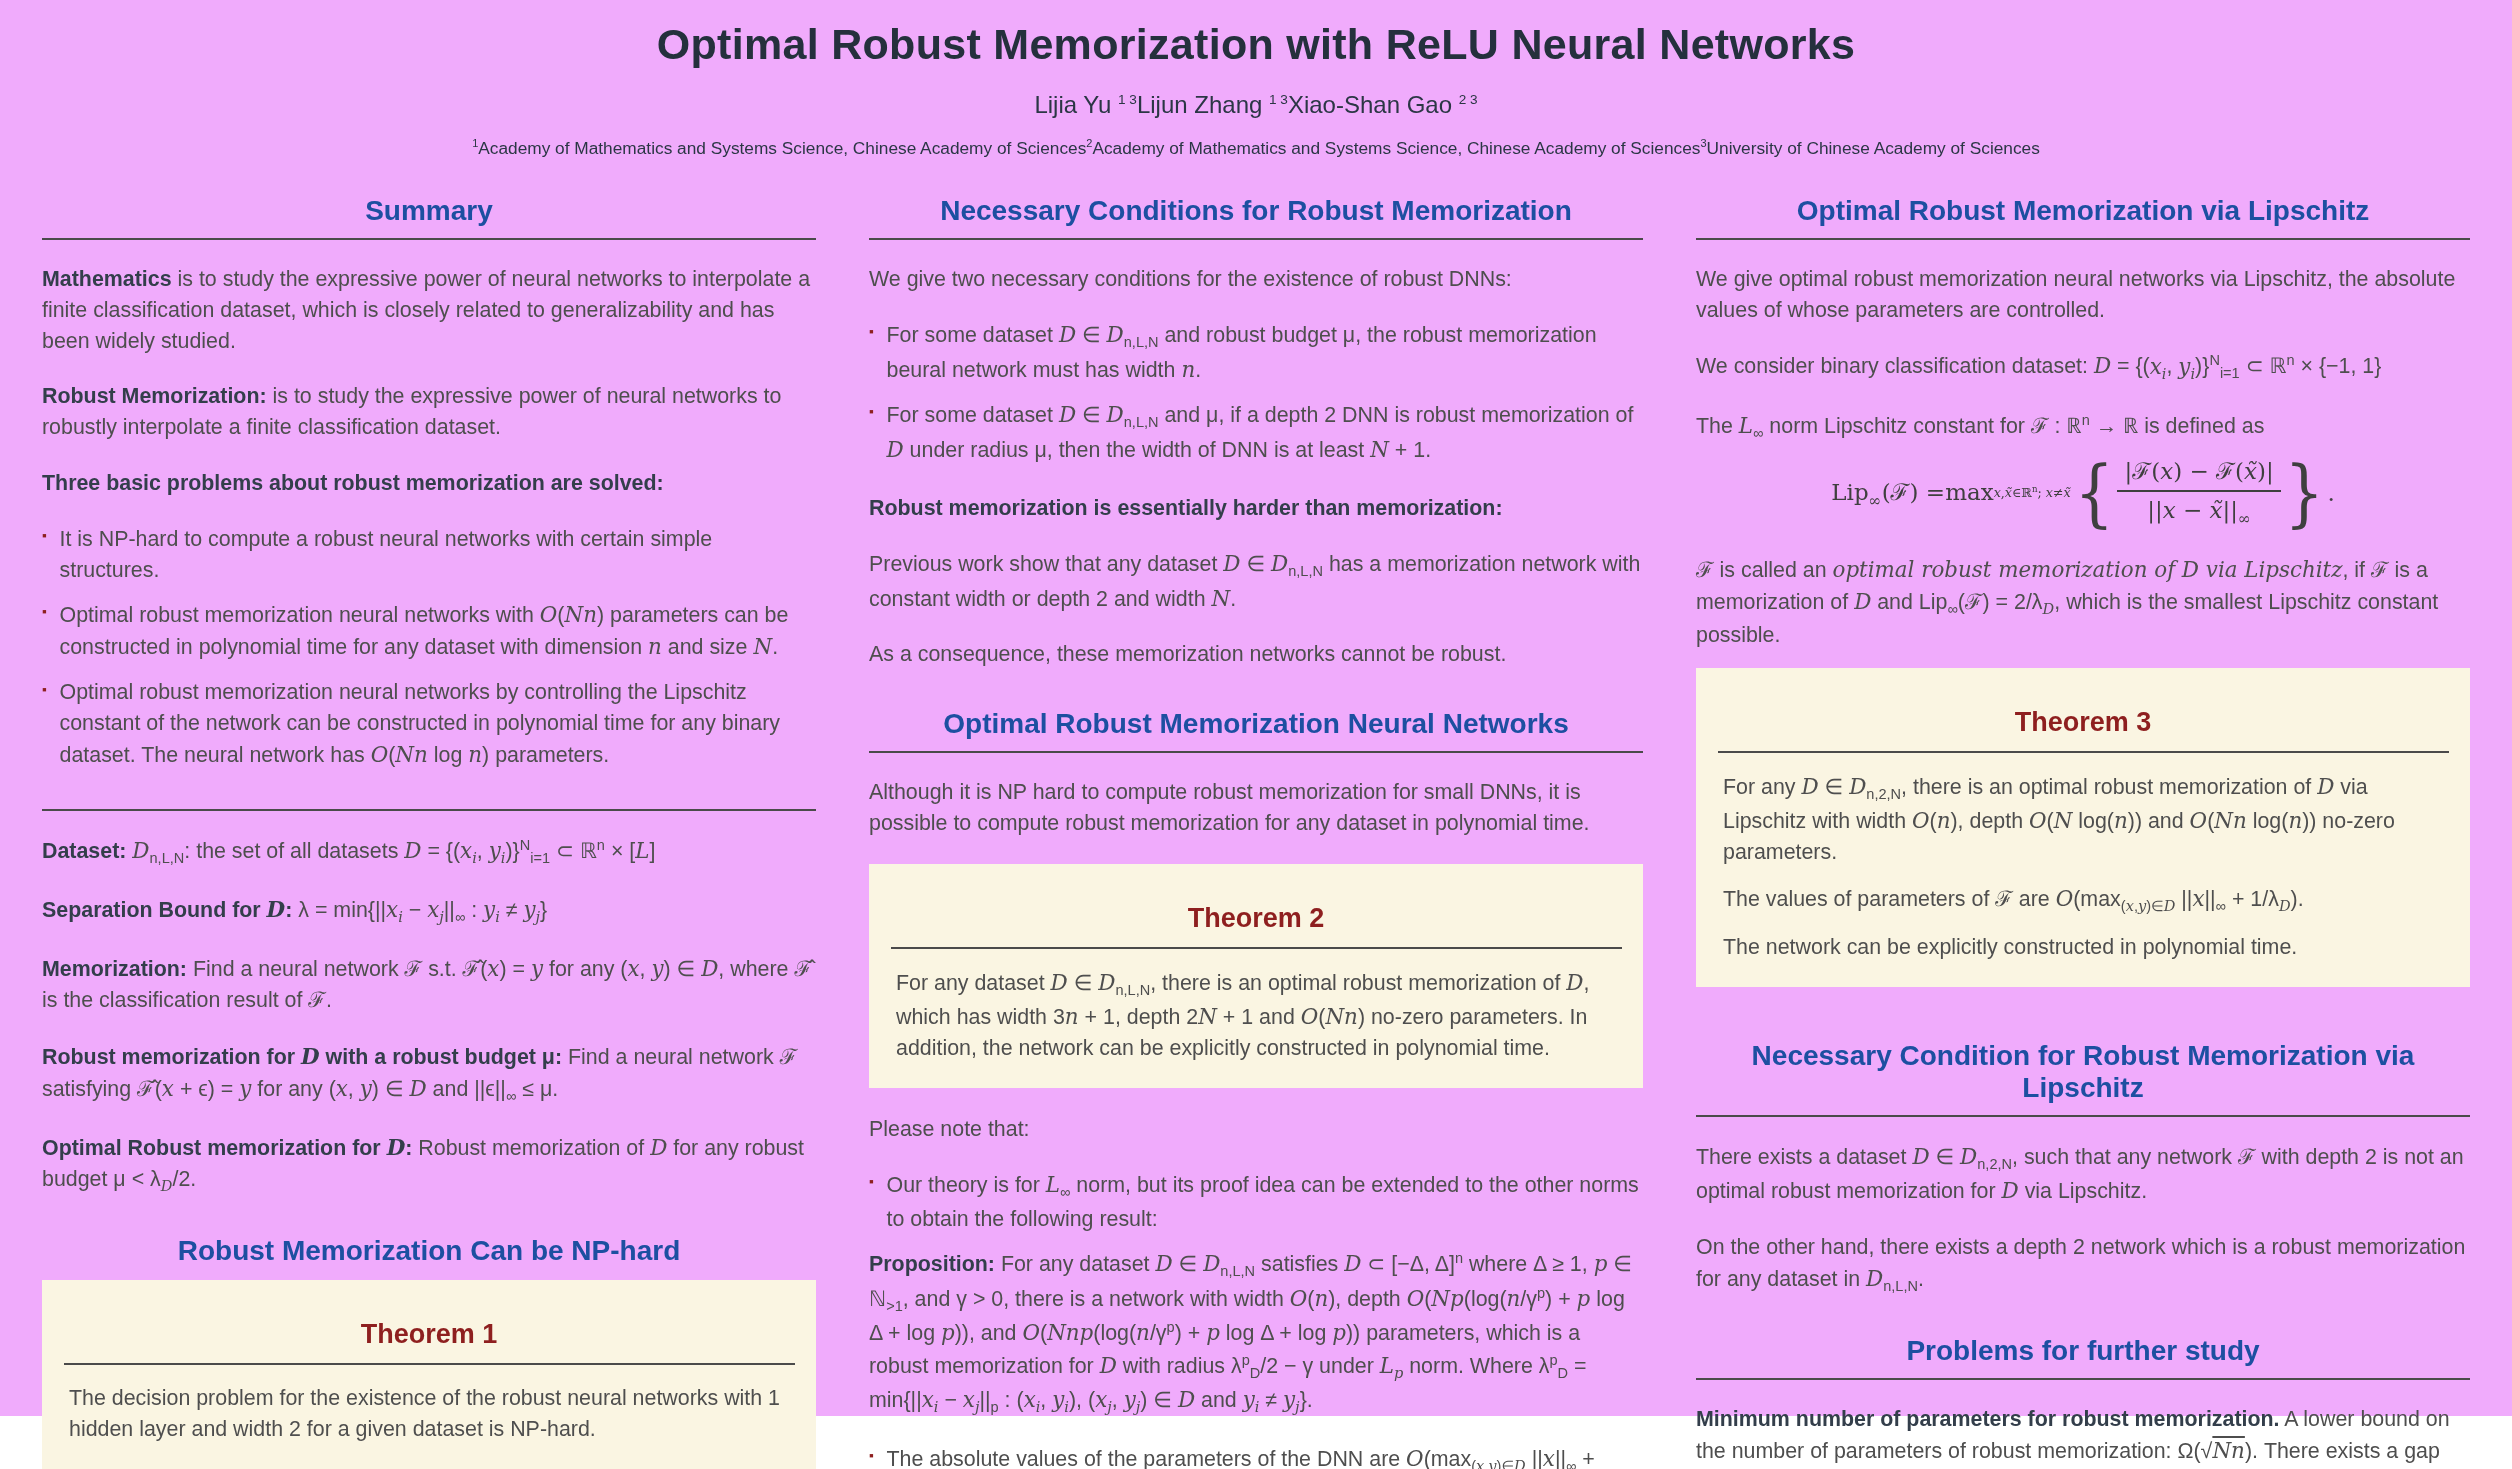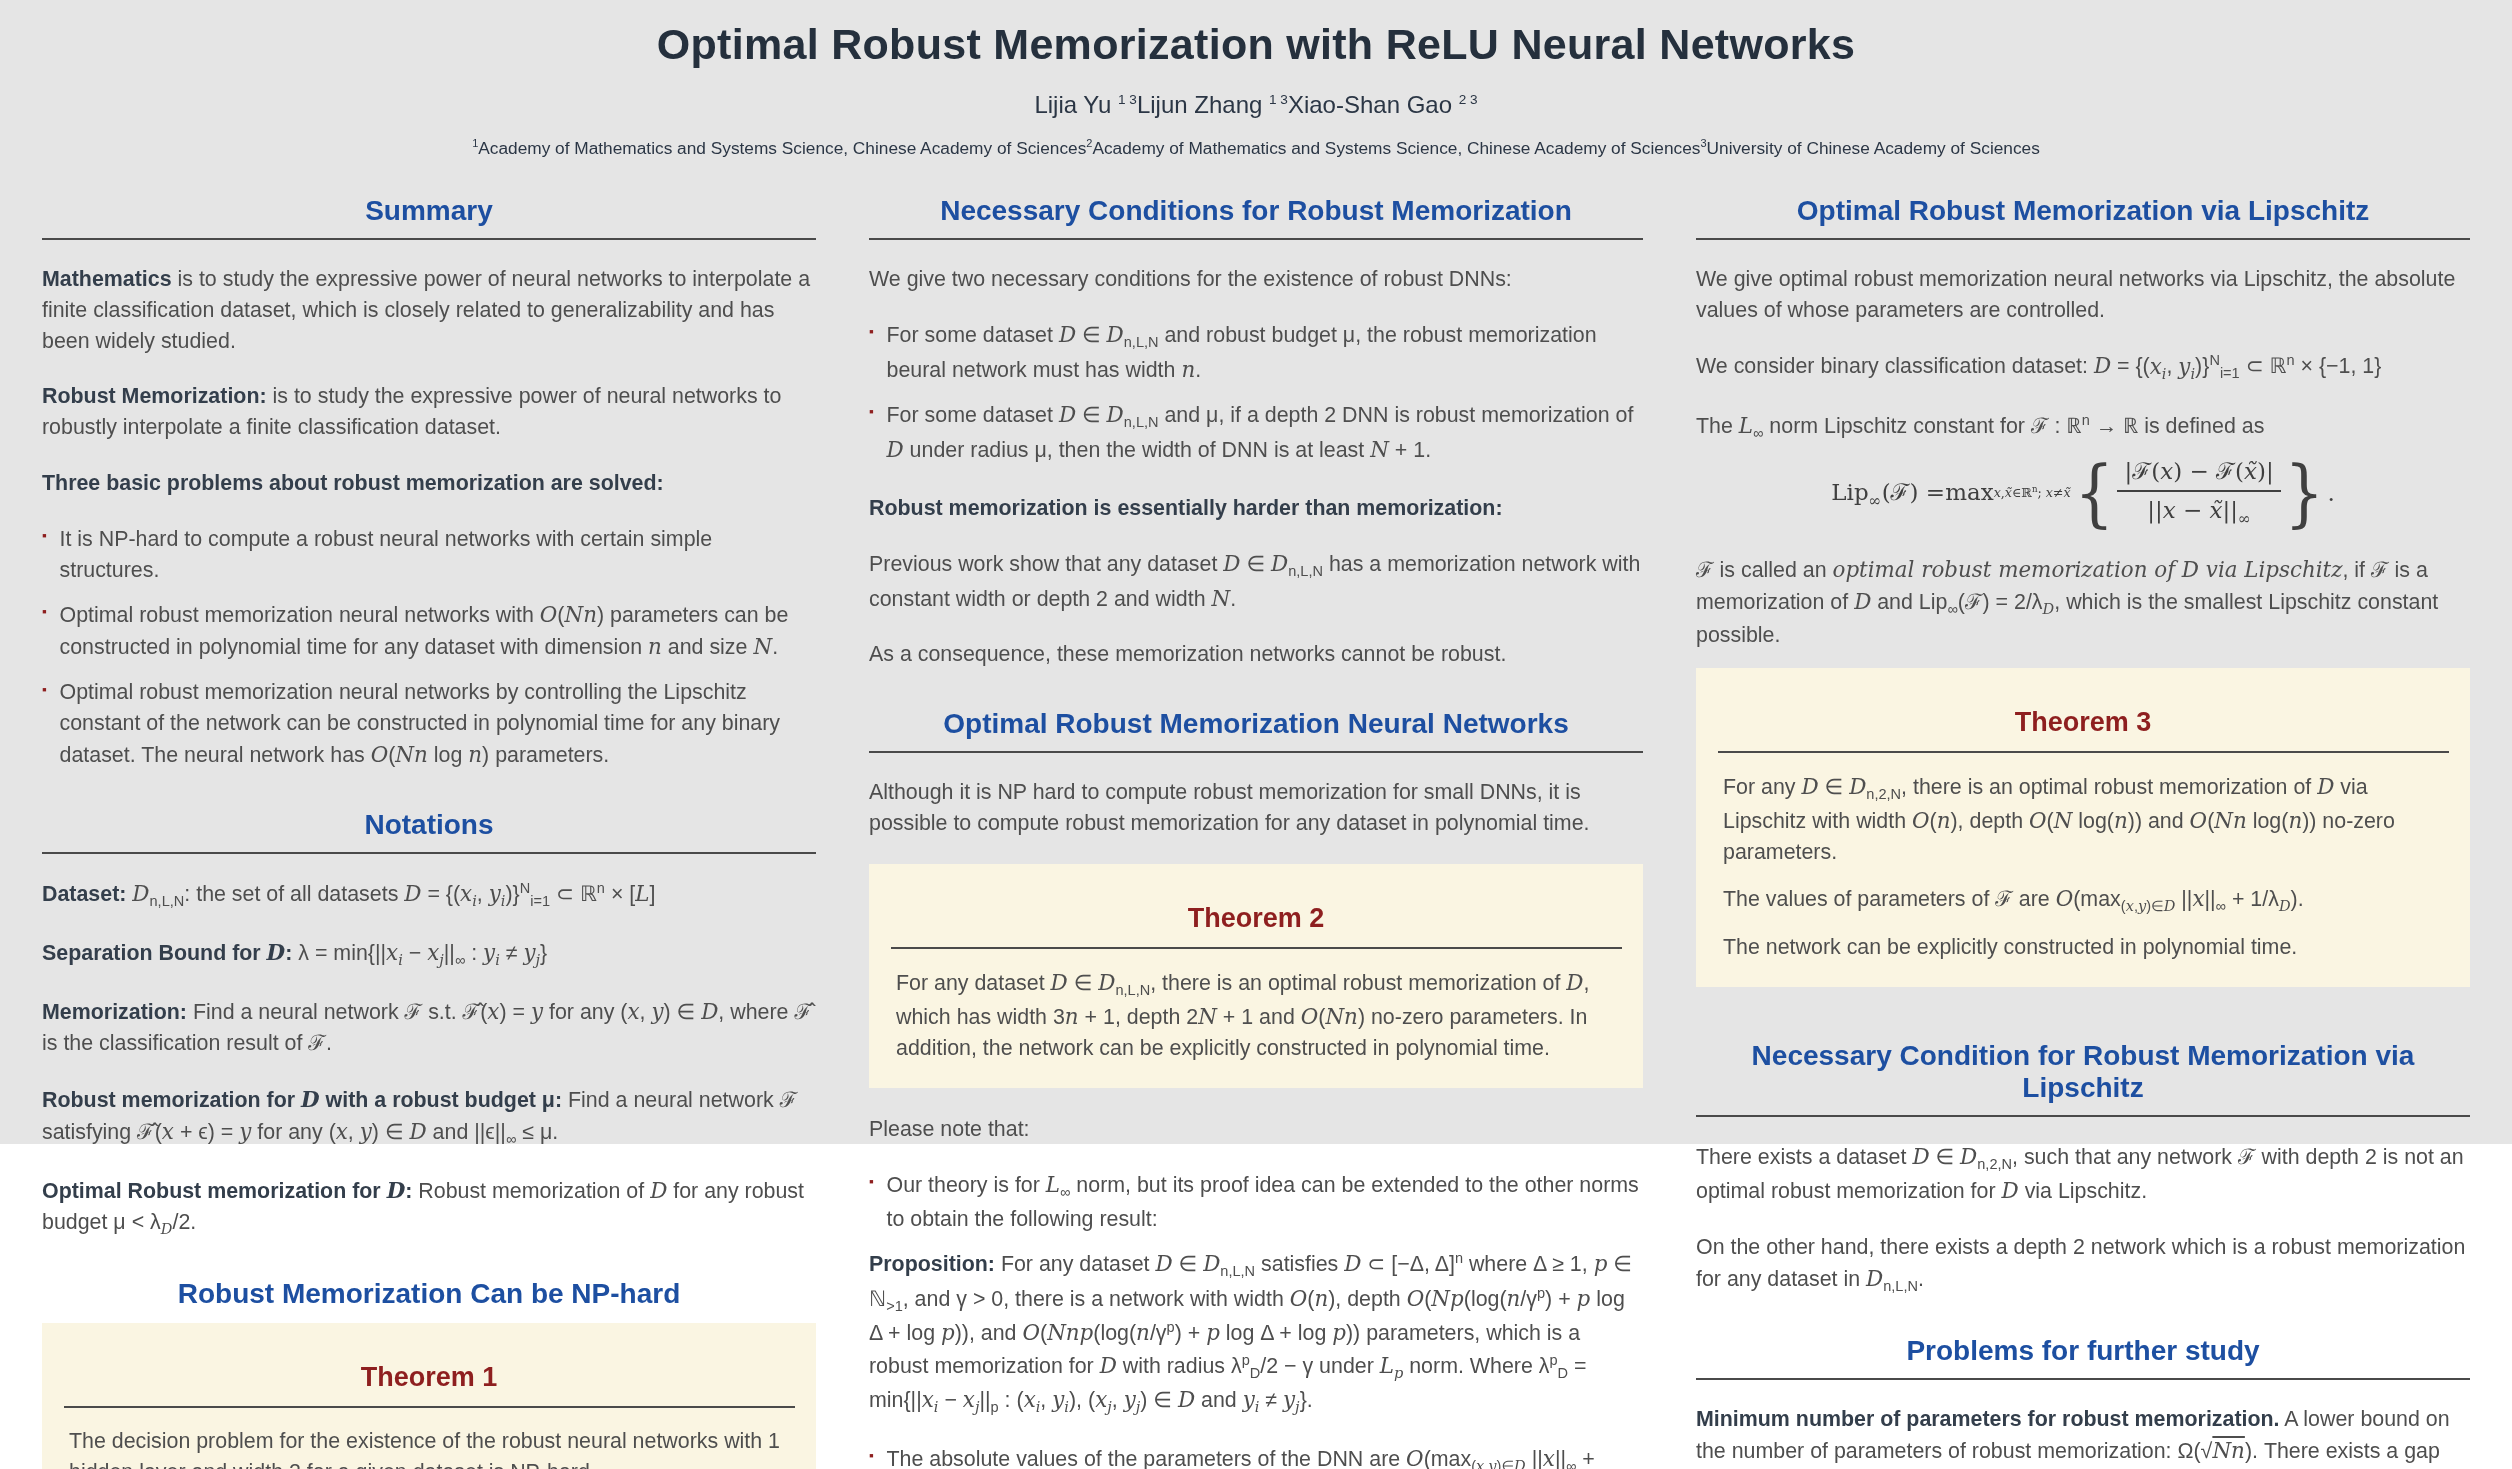--- a/index.html
+++ b/index.html
@@ -1,21 +1,21 @@
 <!DOCTYPE html>
 <html style="font-size:14.6px"><head>
 <meta charset="utf-8">
 <style>
   html,body{margin:0;padding:0;background:#ffffff;}
   body{
     width:2512px;height:1470px;overflow:hidden;
     font-family:"Liberation Sans",sans-serif;
     color:#4e4e4e;
   }
-  .poster{position:relative;width:2512px;height:1144px;background:#e5e5e5;}
+  .poster{position:relative;width:2512px;height:1416px;background:#f0abfc;}
   
   .hdr{text-align:center;padding-top:20px;}
   .title{font-size:43px;font-weight:bold;color:#25303d;letter-spacing:0.3px;}
   .authors{margin-top:22px;font-size:24px;color:#2b3645;display:flex;justify-content:center;}
   .authors sup{font-size:13.6px;}
   .affils{margin-top:18px;font-size:17.3px;color:#2b3645;display:flex;justify-content:center;}
   .affils sup{font-size:11px;}
   
   .cols{display:grid;grid-template-columns:1fr 1fr 1fr;column-gap:53px;padding:36px 42px 0;}
   .sec{margin-bottom:38px;}
@@ -83,21 +83,20 @@
             <span class="bull">▪</span>
             <span>Optimal robust memorization neural networks with <i>O</i>(<i>Nn</i>) parameters can be constructed in polynomial time for any dataset with dimension <i>n</i> and size <i>N</i>.</span>
           </div>
         <div class="li">
             <span class="bull">▪</span>
             <span>Optimal robust memorization neural networks by controlling the Lipschitz constant of the network can be constructed in polynomial time for any binary dataset. The neural network has <i>O</i>(<i>Nn</i> log <i>n</i>) parameters.</span>
           </div>
       </div>
 
       <div class="sec">
-        <h2 class="sec-head">Notations</h2>
         <div class="rule"></div>
         <p class="body"><b class="lead">Dataset:</b><span> <i>D</i><sub>n,L,N</sub>: the set of all datasets <i>D</i> = {(<i>x<sub>i</sub></i>, <i>y<sub>i</sub></i>)}<sup>N</sup><sub>i=1</sub> ⊂ ℝ<sup>n</sup> × [<i>L</i>]</span></p>
         <p class="body"><b class="lead">Separation Bound for <i>D</i>:</b><span> λ = min{||<i>x<sub>i</sub></i> − <i>x<sub>j</sub></i>||<sub>∞</sub> : <i>y<sub>i</sub></i> ≠ <i>y<sub>j</sub></i>}</span></p>
         <p class="body"><b class="lead">Memorization:</b><span> Find a neural network ℱ s.t. ℱ̂(<i>x</i>) = <i>y</i> for any (<i>x</i>, <i>y</i>) ∈ <i>D</i>, where ℱ̂ is the classification result of ℱ.</span></p>
         <p class="body"><b class="lead">Robust memorization for <i>D</i> with a robust budget μ:</b><span> Find a neural network ℱ satisfying ℱ̂(<i>x</i> + ϵ) = <i>y</i> for any (<i>x</i>, <i>y</i>) ∈ <i>D</i> and ||ϵ||<sub>∞</sub> ≤ μ.</span></p>
         <p class="body"><b class="lead">Optimal Robust memorization for <i>D</i>:</b><span> Robust memorization of <i>D</i> for any robust budget μ &lt; λ<sub><i>D</i></sub>/2.</span></p>
       </div>
 
       <div class="sec">
         <h2 class="sec-head">Robust Memorization Can be NP-hard</h2>

